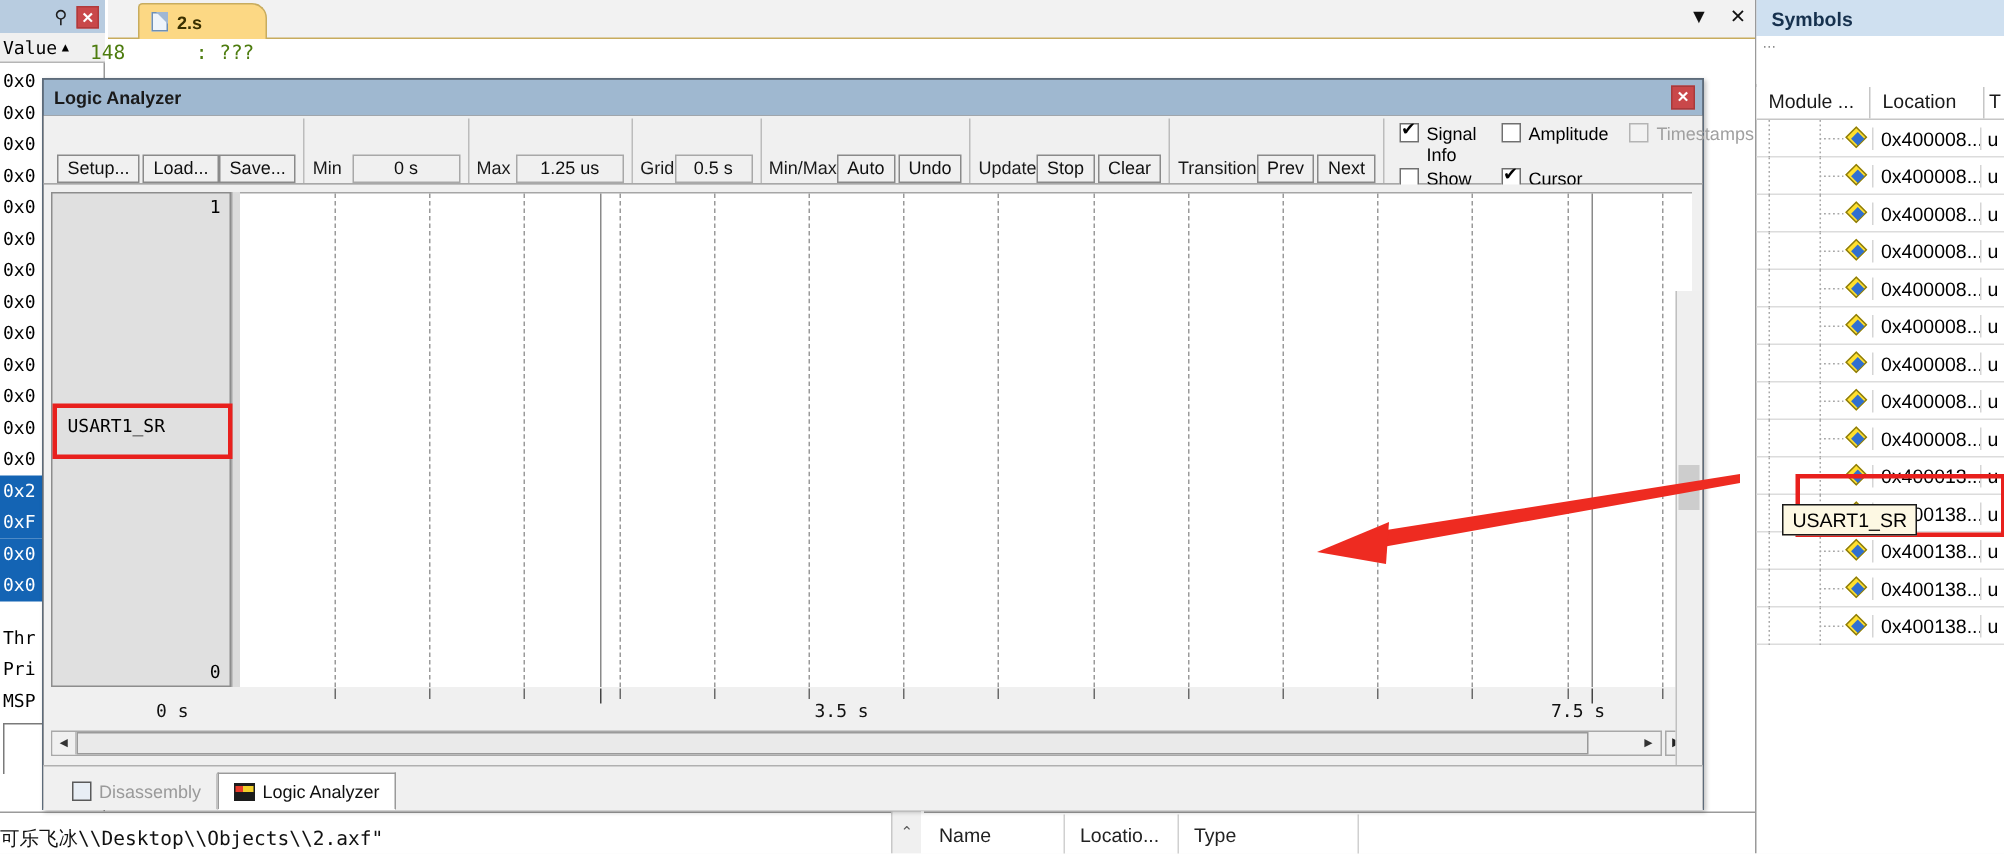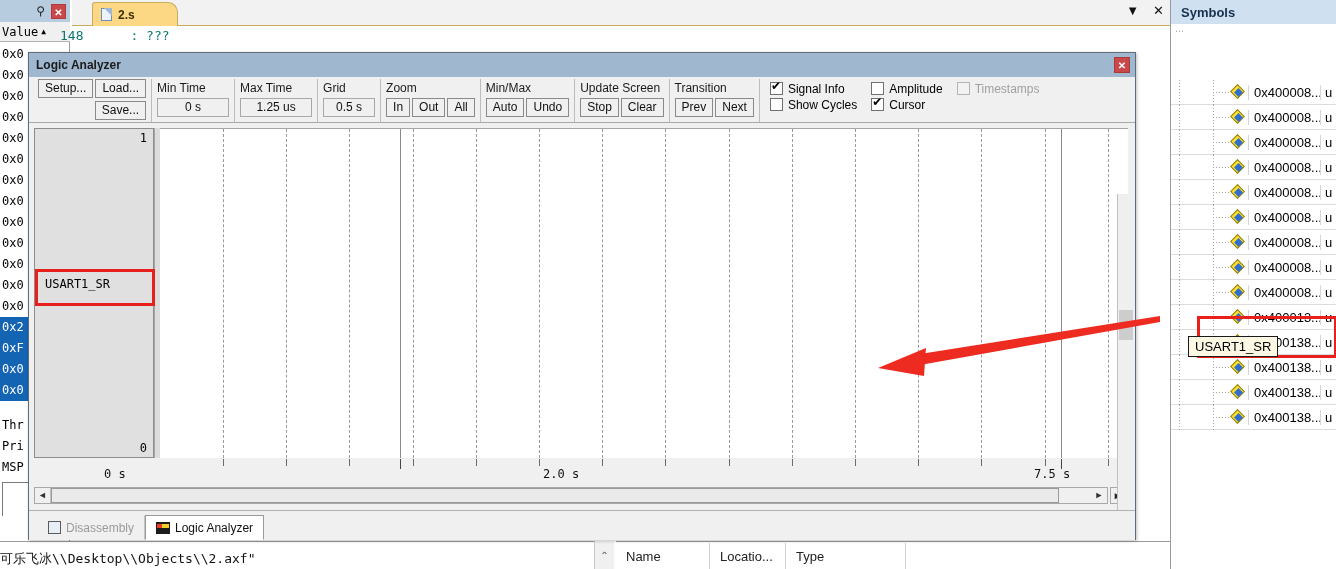--- a/index.html
+++ b/index.html
@@ -78,21 +78,21 @@
   .tab-right {
     position: absolute; right: 6px; top: 3px; display: flex; gap: 14px;
     align-items: center; font-size: 13px; color: #111;
   }
   .editor-area {
     position: absolute; left: 72px; top: 26px; right: 166px; height: 14px;
     background: #ffffff;
   }
   .code-line {
     position: absolute; left: 60px; top: 28px;
-    font-family: "DejaVu Sans Mono", monospace; font-size: 13px; color: #0f766e;
+    font-family: "DejaVu Sans Mono", monospace; font-size: 13px; color: #4d7c0f;
     white-space: pre;
   }
 
   
   .cmd-area {
     position: absolute; left: 0; top: 541px; width: 614px; height: 28px;
     background: #ffffff; border-top: 1px solid #9a9a9a;
   }
   .cmd-text {
     position: absolute; left: 0px; top: 8px;
@@ -207,21 +207,21 @@
     font-size: 10px; font-weight: bold; line-height: 16px; text-align: center;
     border: 1px solid #a83a3c;
   }
   
   .la-toolbar {
     position: relative; height: 46px; background: #f0f0f0;
     border-bottom: 1px solid #a8a8a8;
     display: flex; align-items: stretch; padding: 2px 0 0 4px;
   }
   .tgroup {
-    display: flex; flex-direction: column; align-items: flex-start;
+    display: flex; flex-direction: row; align-items: flex-end;
     padding: 0 5px; border-right: 1px solid #bcbcbc; justify-content: flex-start;
   }
   .tg-label { font-size: 12px; color: #1a1a1a; height: 19px; line-height: 18px; }
   .tg-row { display: flex; gap: 2px; }
   .btn {
     border: 1px solid #8a8a8a; background: #f0f0f0; color: #101010;
     font-size: 12px; padding: 1px 6px; min-width: 22px; text-align: center;
     line-height: 15px; height: 19px; font-family: "Liberation Sans", sans-serif;
   }
   .btn.wide { min-width: 50px; }
@@ -410,20 +410,25 @@
           <div class="bt-col" style="width: 76px;">Locatio...</div>
           <div class="bt-col" style="width: 120px;">Type</div>
         </div>
     </div>
   </div>
 
   <div class="sym-panel">
     <div class="sym-title">Symbols</div>
     <div class="sym-gap"></div>
     <div class="sym-dot">⋯</div>
+    <div class="sym-colhead">
+      <div class="sch c1">Module ...</div>
+      <div class="sch c2">Location</div>
+      <div class="sch c3">T</div>
+    </div>
     <div class="sym-rows" id="sym-rows">
         <div class="sym-row">
           <div class="tree-guides">
             <span class="tg-v" style="left: 8px;"></span>
             <span class="tg-v" style="left: 42px;"></span>
             <span class="tg-h" style="left: 42px;"></span>
           </div>
           <span class="diamond"></span>
           <span class="sym-loc">0x400008...</span>
           <span class="sym-type">u</span>
@@ -586,28 +591,20 @@
       </div>
       <div class="tgroup">
         <span class="tg-label">Max Time</span>
         <span class="val">1.25 us</span>
       </div>
       <div class="tgroup">
         <span class="tg-label">Grid</span>
         <span class="val" style="min-width:52px">0.5 s</span>
       </div>
 
-      <div class="tgroup">
-        <span class="tg-label">Zoom</span>
-        <span class="tg-row">
-          <span class="btn">In</span>
-          <span class="btn">Out</span>
-          <span class="btn">All</span>
-        </span>
-      </div>
 
       <div class="tgroup">
         <span class="tg-label">Min/Max</span>
         <span class="tg-row">
           <span class="btn">Auto</span>
           <span class="btn">Undo</span>
         </span>
       </div>
 
       <div class="tgroup">
@@ -694,21 +691,21 @@
           <div class="tick" style="left: 821px;"></div>
           <div class="tick" style="left: 884px;"></div>
           <div class="tick" style="left: 947px;"></div>
           <div class="tick" style="left: 1011px;"></div>
           <div class="tick" style="left: 1074px;"></div>
           <div class="tick major" style="left: 366px;"></div>
           <div class="tick major" style="left: 1027px;"></div>
         </div>
       <div class="axis-labels" id="axis-labels">
           <span style="left: 70px;">0 s</span>
-          <span style="left: 509px;">2.0 s</span>
+          <span style="left: 509px;">3.5 s</span>
           <span style="left: 1000px;">7.5 s</span>
         </div>
 
       <div class="hscroll">
         <span class="hs-arrow">◄</span>
         <span class="hs-thumb"></span>
         <span class="hs-arrow2">►</span>
       </div>
       <div class="hs-end">►|</div>
 

